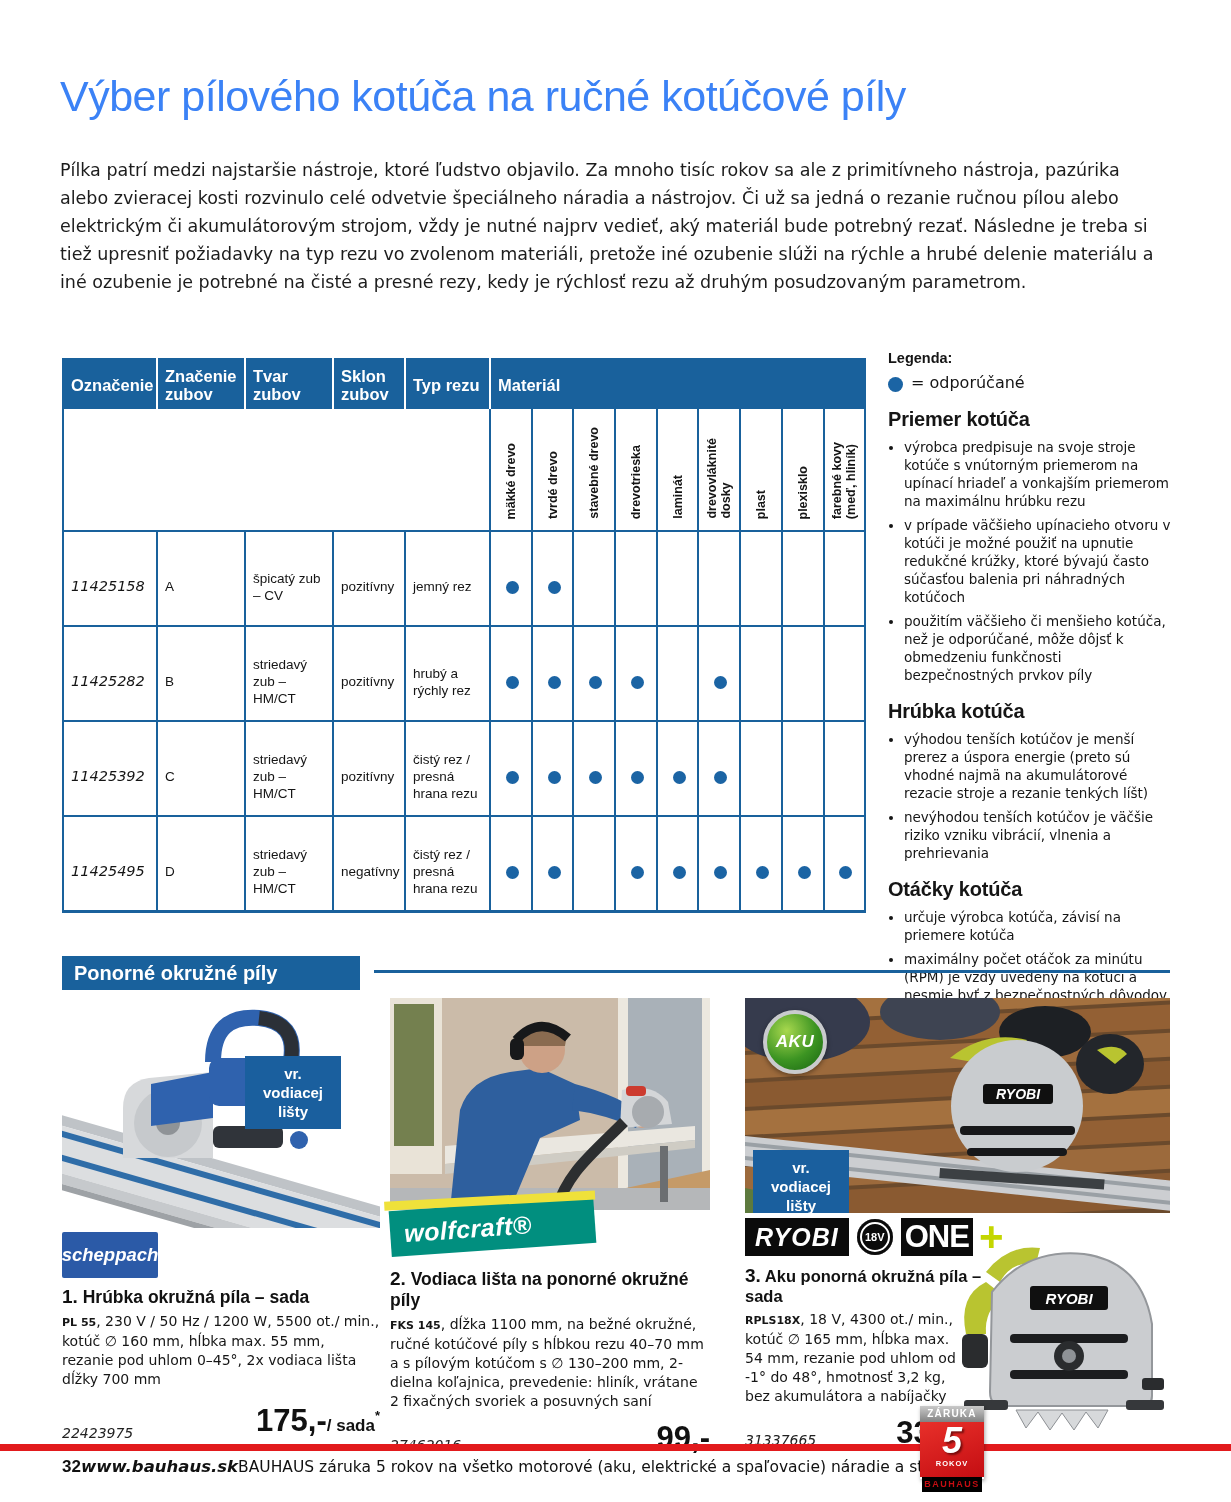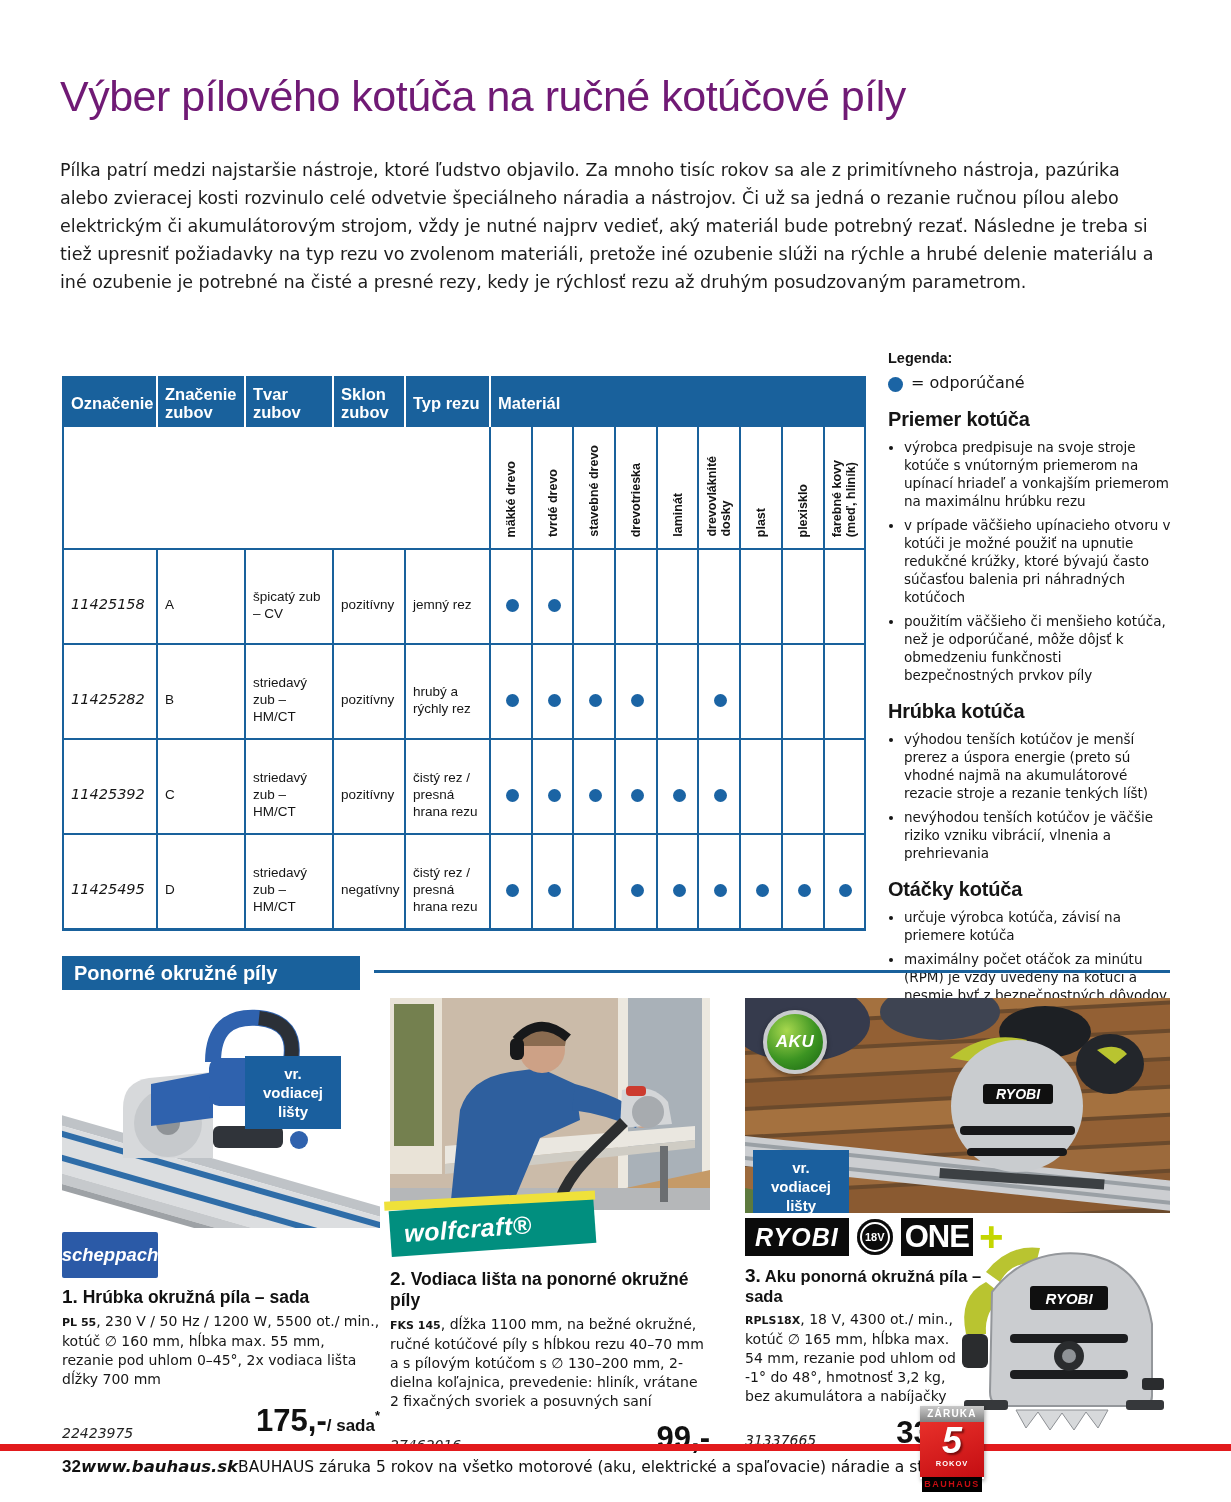--- a/index.html
+++ b/index.html
@@ -1,26 +1,26 @@
 <!DOCTYPE html>
 <html><head>
 <meta charset="utf-8">
 <style>
   *{margin:0;padding:0;box-sizing:border-box}
   html,body{background:#fff}
   .page{position:relative;width:1231px;height:1502px;background:#fff;overflow:hidden;
         font-family:"Liberation Sans",sans-serif;color:#151515}
 
   .page-title{position:absolute;left:60px;top:72px;font-size:43px;font-weight:normal;
-              color:#701a75;letter-spacing:-.5px}
+              color:#3b82f6;letter-spacing:-.5px}
   .intro{position:absolute;left:60px;top:156px;width:1112px;
          font-family:"DejaVu Sans",sans-serif;font-size:17.5px;line-height:28px;color:#1c1c1c}
 
   
-  .table-wrap{position:absolute;left:62px;top:376px}
+  .table-wrap{position:absolute;left:62px;top:358px}
   table.blade{border-collapse:collapse;table-layout:fixed;width:802px;
               border:2px solid #19619c;border-bottom-width:3px}
   .blade th{background:#19619c;color:#fff;font-size:16.5px;font-weight:bold;text-align:left;
             vertical-align:middle;padding:3px 7px;height:50px;border-left:2px solid #fff;line-height:18px}
   .blade th:first-child{border-left:none}
   tr.label-row{height:122px}
   td.spacer{border:none}
   td.mat-label{border-left:2px solid #19619c;vertical-align:bottom;text-align:center;padding-bottom:7px}
   .vert{display:inline-block;writing-mode:vertical-rl;transform:rotate(180deg);white-space:pre-line;
         font-weight:bold;font-size:12.5px;line-height:14px;max-height:112px;color:#151515;text-align:left}

